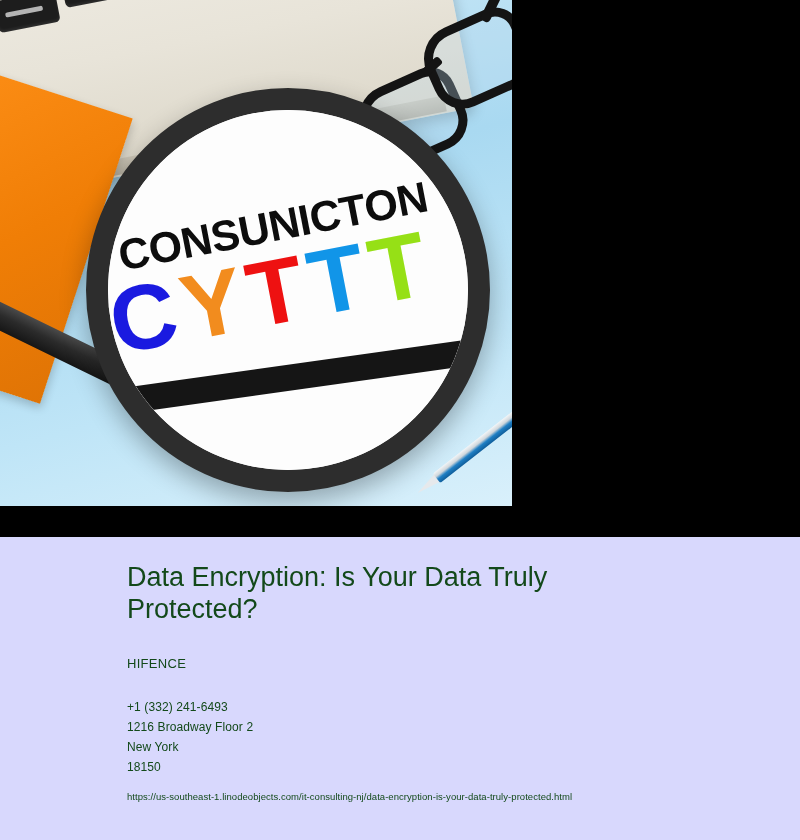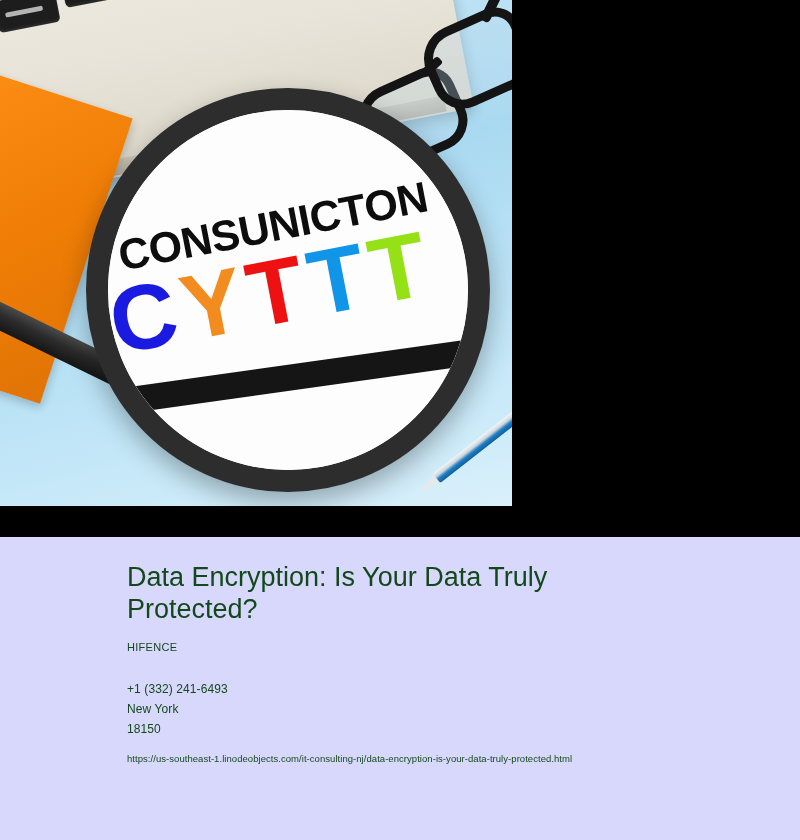--- a/index.html
+++ b/index.html
@@ -260,23 +260,23 @@
     font-family: "Liberation Sans", sans-serif;
     font-size: 27px;
     line-height: 32px;
     font-weight: normal;
     color: #13491a;
     margin: 0 0 0 0;
     max-width: 520px;
     letter-spacing: 0px;
   }
   .brand {
-    margin-top: 16px;
-    font-family: "Liberation Sans", sans-serif;
-    font-size: 11px;
+    margin-top: 31px;
+    font-family: "Liberation Sans", sans-serif;
+    font-size: 13px;
     color: #13491a;
     letter-spacing: 0.3px;
   }
   .contact {
     margin-top: 26px;
   }
   .contact-line {
     font-family: "Liberation Sans", sans-serif;
     font-size: 12px;
     line-height: 20px;
@@ -343,20 +343,21 @@
 
   <div class="info">
     <div class="info-inner">
 
       <h1 class="title">Data Encryption: Is Your Data Truly Protected?</h1>
 
       <div class="brand">HIFENCE</div>
 
       <div class="contact">
         <div class="contact-line">+1 (332) 241-6493</div>
+        <div class="contact-line">1216 Broadway Floor 2</div>
         <div class="contact-line">New York</div>
         <div class="contact-line">18150</div>
       </div>
 
       <div class="url">https://us-southeast-1.linodeobjects.com/it-consulting-nj/data-encryption-is-your-data-truly-protected.html</div>
 
     </div>
   </div>
 
 </div>

